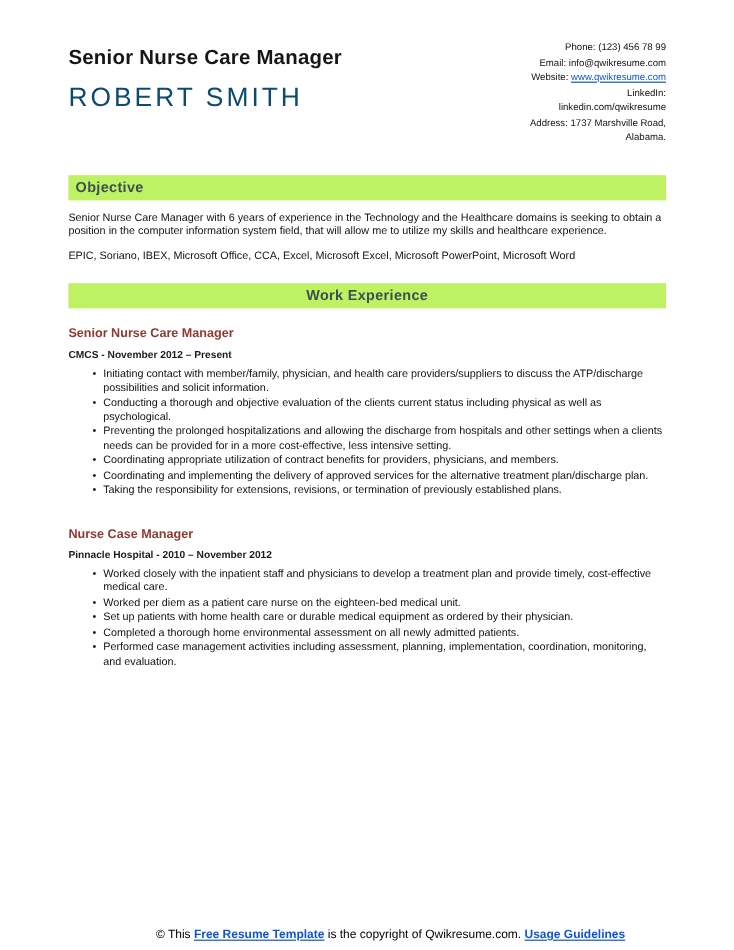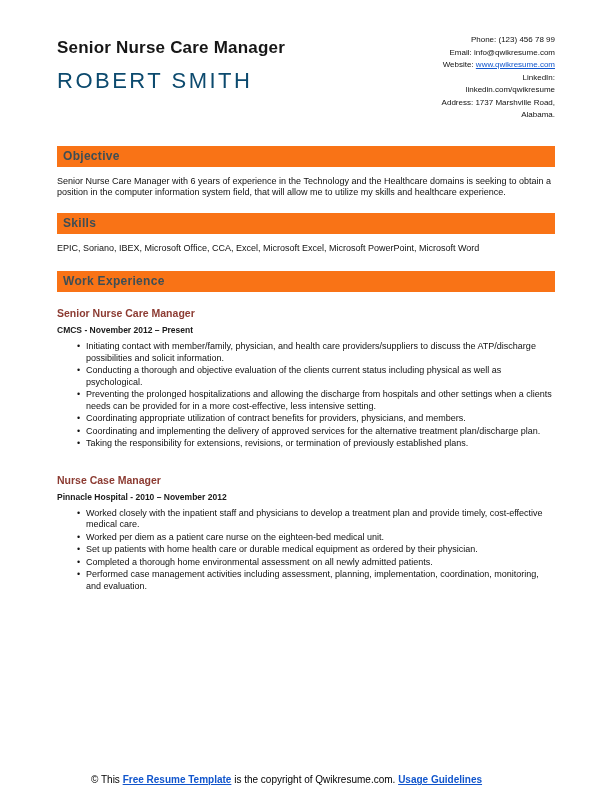--- a/index.html
+++ b/index.html
@@ -15,44 +15,44 @@
     padding: 30px 57px 0 57px;
     overflow: hidden;
   }
   .header { display: flex; justify-content: space-between; }
   .header-left { padding-top: 4px; }
   .doc-title { font-size: 17px; font-weight: bold; color: #161616; letter-spacing: 0.2px; }
   .person-name { margin-top: 10px; font-size: 22px; letter-spacing: 2.5px; color: #0c4a6e; }
   .contact { font-size: 8px; line-height: 12.5px; text-align: right; color: #111111; max-width: 215px; }
   .contact-line { white-space: nowrap; }
   .contact a { color: #1155CC; text-decoration: underline; }
-  .section-bar { background: #f97316; padding: 3px 6px 4px 6px; }
+  .section-bar { background: #bef264; padding: 3px 6px 4px 6px; }
   .section-bar h2 { margin: 0; font-size: 12px; font-weight: bold; color: #3E4E55; letter-spacing: 0.3px; }
   .mt-obj { margin-top: 24px; }
   .mt-skills { margin-top: 14px; }
-  .mt-work { margin-top: 17px; }
+  .mt-work { margin-top: 17px; text-align: center; }
   .para { font-size: 9px; line-height: 11.5px; margin-top: 9px; color: #111111; }
   .job { margin-top: 15px; }
   .job + .job { margin-top: 24px; }
   .job-title { font-size: 10.5px; font-weight: bold; color: #8C3B32; }
   .job-meta { margin-top: 6px; font-size: 8.5px; font-weight: bold; color: #1a1a1a; }
   ul.bullets { margin: 6px 0 0 0; padding: 0 0 0 20px; list-style: none; }
   ul.bullets li {
     position: relative;
     padding-left: 9px;
     font-size: 9px;
     line-height: 11.5px;
     color: #111111;
     margin-bottom: 1px;
   }
   ul.bullets li::before { content: "•"; position: absolute; left: 0; top: 0; }
   .footer {
     position: absolute;
     left: 0; right: 0; bottom: 9px;
-    text-align: left;
+    text-align: right;
     font-size: 10px;
     line-height: 14px;
     color: #000000;
   }
   .footer-inner { max-width: 430px; margin: 0 auto; }
   .footer a { color: #1155CC; text-decoration: underline; font-weight: bold; }
 </style>
 </head>
 <body>
 
@@ -72,23 +72,20 @@
       <div class="contact-line">Address: 1737 Marshville Road,</div>
       <div class="contact-line">Alabama.</div>
     </div>
   </div>
 
   <div class="section-bar mt-obj">
     <h2>Objective</h2>
   </div>
   <p class="para">Senior Nurse Care Manager with 6 years of experience in the Technology and the Healthcare domains is seeking to obtain a position in the computer information system field, that will allow me to utilize my skills and healthcare experience.</p>
 
-  <div class="section-bar mt-skills">
-    <h2>Skills</h2>
-  </div>
   <p class="para">EPIC, Soriano, IBEX, Microsoft Office, CCA, Excel, Microsoft Excel, Microsoft PowerPoint, Microsoft Word</p>
 
   <div class="section-bar mt-work">
     <h2>Work Experience</h2>
   </div>
 
   <div class="job">
     <div class="job-title">Senior Nurse Care Manager</div>
     <div class="job-meta"><span>CMCS</span> <span>- November 2012 – Present</span></div>
     <ul class="bullets">

